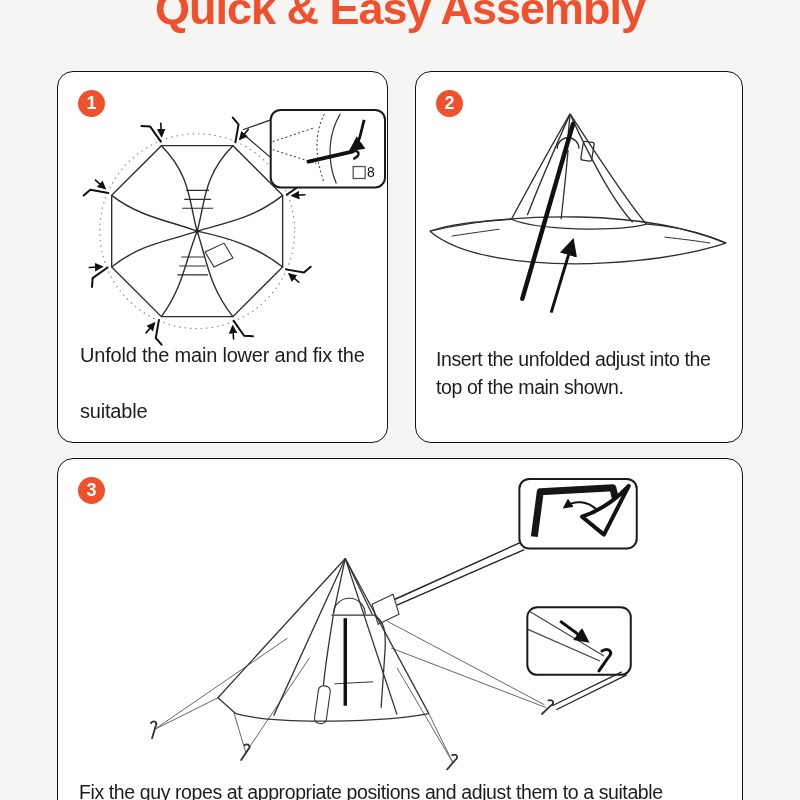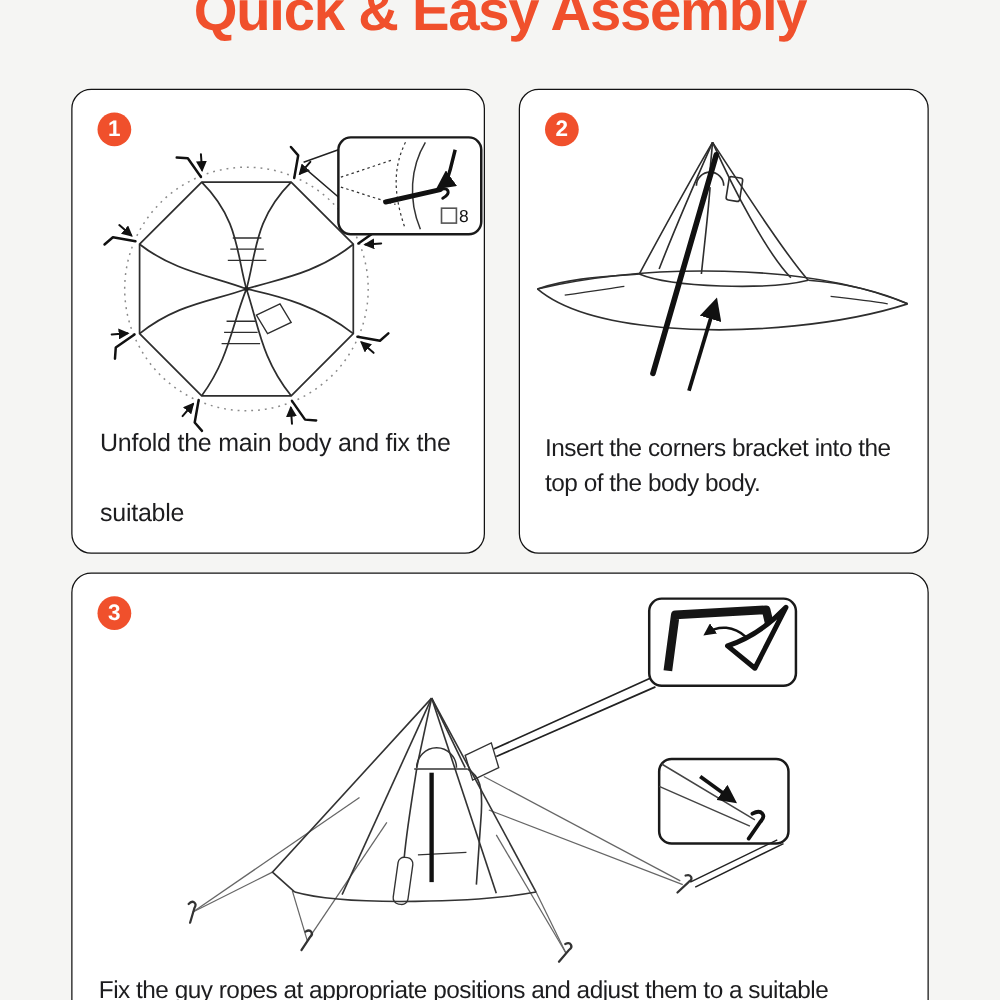--- a/index.html
+++ b/index.html
@@ -89,21 +89,21 @@
         <path d="M284,42 C272,62 270,88 280,112" fill="none" stroke="#333" stroke-width="1.2"></path>
         <path d="M252,90 L296,80" fill="none" stroke="#111" stroke-width="4" stroke-linecap="round"></path>
         <path d="M296,80 C303,78 305,83 298,87" fill="none" stroke="#111" stroke-width="2.4" stroke-linecap="round"></path>
         <path d="M308,48 L304,64 Q302,73 295,78" fill="none" stroke="#111" stroke-width="2.8" marker-end="url(#ah1)"></path>
         <rect x="297" y="95" width="12" height="12" fill="#fff" stroke="#555" stroke-width="1.3"></rect>
         <text x="311" y="106" font-size="14" fill="#111">8</text>
       </g>
     </svg>
     <div class="badge">1</div>
     <p class="caption caption1">
-      <span class="ln">Unfold the main body and fix the</span><br>
+      <span class="ln">Unfold the main lower and fix the</span><br>
       <br>
       <span class="ln">suitable</span>
     </p>
   </section>
 
   <section class="panel panel2">
     <svg class="diagram" viewBox="0 0 328 372">
       <defs>
         <marker id="ah2" viewBox="0 0 10 10" refX="7" refY="5" markerWidth="6" markerHeight="6" orient="auto-start-reverse">
           <path d="M0,0 L10,5 L0,10 Z" fill="#111"></path>
@@ -123,22 +123,22 @@
         <path d="M155,42 L153,64"></path>
         <path d="M142,77 A11,11 0 1 1 164,77"></path>
         <path d="M153,78 C151,104 148,128 146,148"></path>
         <rect x="167" y="70" width="11" height="19" rx="2" transform="rotate(9 172 80)"></rect>
       </g>
       <path d="M158,52 L107,228" fill="none" stroke="#111" stroke-width="4.5" stroke-linecap="round"></path>
       <line x1="136" y1="242" x2="157" y2="172" stroke="#111" stroke-width="3" marker-end="url(#ah2)"></line>
     </svg>
     <div class="badge">2</div>
     <p class="caption caption2">
-      <span class="ln">Insert the corners bracket into the</span><br>
-      <span class="ln">top of the body body.</span>
+      <span class="ln">Insert the unfolded adjust into the</span><br>
+      <span class="ln">top of the main shown.</span>
     </p>
   </section>
 
   <section class="panel panel3">
     <svg class="diagram" viewBox="0 0 686 380">
       <defs>
         <marker id="ah3" viewBox="0 0 10 10" refX="7" refY="5" markerWidth="5" markerHeight="5" orient="auto-start-reverse">
           <path d="M0,0 L10,5 L0,10 Z" fill="#111"></path>
         </marker>
         <g id="peg3" fill="none" stroke="#333" stroke-width="1.8" stroke-linecap="round">

